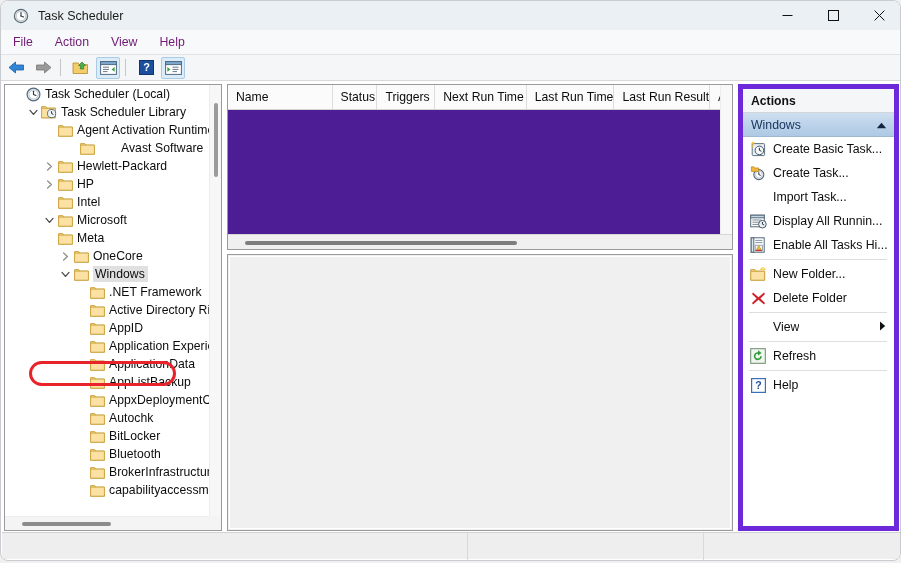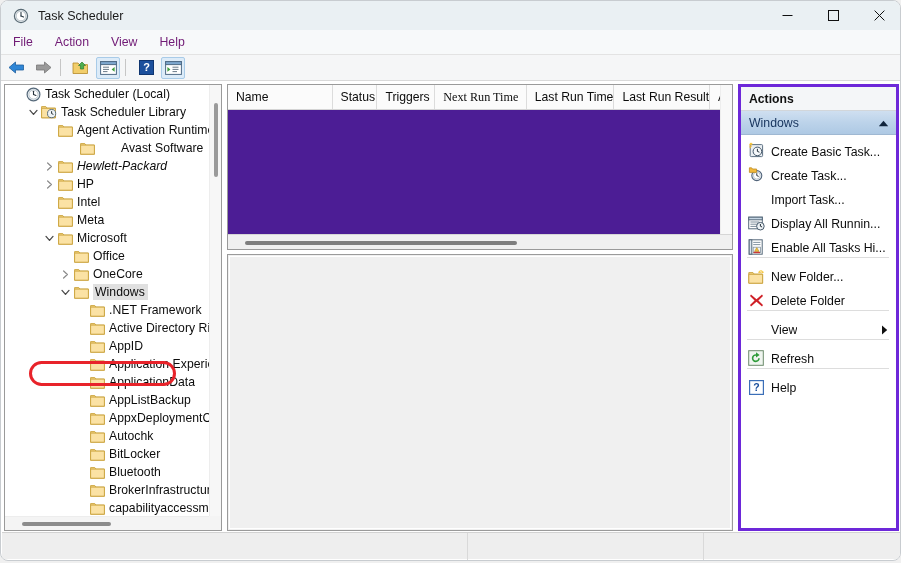--- a/index.html
+++ b/index.html
@@ -156,39 +156,39 @@
     border:1px solid #9a9a9a; background:#f0f0f0;
   }
   #midbot-inner {
     position:absolute; left:1px; top:1px; right:1px; bottom:1px;
     border:1px solid #ffffff; background:#f0f0f0;
   }
 
   
   #actions {
     position:absolute; left:737px; top:2px; width:161px; height:447px;
-    border:3px solid #6d28d9; background:#ffffff; overflow:hidden;
+    border:5px solid #6d28d9; background:#ffffff; overflow:hidden;
   }
   #actions-title {
     height:24px; display:flex; align-items:center;
     padding-left:8px;
     font-size:12.2px; font-weight:bold; color:#111;
     background:#f4f6f8;
     border-bottom:1px solid #d2d6da;
   }
   #actions-group {
     height:24px; display:flex; align-items:center;
     padding:0 7px 0 8px;
     font-size:12.3px; color:#16335c;
     background:linear-gradient(to bottom,#cfdff0 0%,#bcd3ea 50%,#aec9e4 100%);
     border-bottom:1px solid #9fb8d2;
     justify-content:space-between;
   }
   .act {
-    height:24px; display:flex; align-items:flex-end;
+    height:24px; display:flex; align-items:center;
     padding-left:6px;
     font-size:12.3px; color:#0d0d0d;
     white-space:nowrap;
   }
   .act .aicon { width:18px; flex:0 0 18px; display:flex;
                 align-items:center; justify-content:center; margin-right:6px; }
   .act .alabel { overflow:hidden; text-overflow:clip; }
   .asep { height:1px; background:#dddddd; margin:2px 7px 2px 6px; }
   .arrow-right { margin-left:auto; margin-right:8px; font-size:9px; color:#111; }
 
@@ -339,91 +339,81 @@
           <div class="trow" style="padding-left: 36px; gap: 22px;">
             <span class="chev none"></span>
             <span class="ticon">
               <svg width="15" height="13" viewBox="0 0 15 13">
                 <path d="M0.6 12.2 L0.6 1.6 L4.8 1.6 L6.1 3.1 L14.4 3.1 L14.4 12.2 Z" fill="#f6d47f" stroke="#c9a33d" stroke-width="0.9" stroke-linejoin="round"></path>
                 <path d="M0.6 3.1 L14.4 3.1 L14.4 12.2 L0.6 12.2 Z" fill="#fbe2a4" stroke="#c9a33d" stroke-width="0.9" stroke-linejoin="round"></path>
               </svg>
             </span>
             <span class="tlabel">Avast Software</span>
           </div>
-          <div class="trow" style="padding-left: 36px; font-style: italic;">
-            <span class="chev">
-              <svg width="7" height="9" viewBox="0 0 7 9">
-                <path d="M1.6 1 L5.4 4.5 L1.6 8" fill="none" stroke="#8a8a8a" stroke-width="1.2" stroke-linecap="round" stroke-linejoin="round"></path>
-              </svg>
-            </span>
-            <span class="ticon">
-              <svg width="15" height="13" viewBox="0 0 15 13">
-                <path d="M0.6 12.2 L0.6 1.6 L4.8 1.6 L6.1 3.1 L14.4 3.1 L14.4 12.2 Z" fill="#f6d47f" stroke="#c9a33d" stroke-width="0.9" stroke-linejoin="round"></path>
-                <path d="M0.6 3.1 L14.4 3.1 L14.4 12.2 L0.6 12.2 Z" fill="#fbe2a4" stroke="#c9a33d" stroke-width="0.9" stroke-linejoin="round"></path>
-              </svg>
-            </span>
-            <span class="tlabel">Hewlett-Packard</span>
-          </div>
           <div class="trow" style="padding-left: 36px;">
             <span class="chev">
               <svg width="7" height="9" viewBox="0 0 7 9">
                 <path d="M1.6 1 L5.4 4.5 L1.6 8" fill="none" stroke="#8a8a8a" stroke-width="1.2" stroke-linecap="round" stroke-linejoin="round"></path>
               </svg>
             </span>
             <span class="ticon">
               <svg width="15" height="13" viewBox="0 0 15 13">
                 <path d="M0.6 12.2 L0.6 1.6 L4.8 1.6 L6.1 3.1 L14.4 3.1 L14.4 12.2 Z" fill="#f6d47f" stroke="#c9a33d" stroke-width="0.9" stroke-linejoin="round"></path>
                 <path d="M0.6 3.1 L14.4 3.1 L14.4 12.2 L0.6 12.2 Z" fill="#fbe2a4" stroke="#c9a33d" stroke-width="0.9" stroke-linejoin="round"></path>
               </svg>
             </span>
+            <span class="tlabel">Hewlett-Packard</span>
+          </div>
+          <div class="trow" style="padding-left: 36px;">
+            <span class="chev">
+              <svg width="7" height="9" viewBox="0 0 7 9">
+                <path d="M1.6 1 L5.4 4.5 L1.6 8" fill="none" stroke="#8a8a8a" stroke-width="1.2" stroke-linecap="round" stroke-linejoin="round"></path>
+              </svg>
+            </span>
+            <span class="ticon">
+              <svg width="15" height="13" viewBox="0 0 15 13">
+                <path d="M0.6 12.2 L0.6 1.6 L4.8 1.6 L6.1 3.1 L14.4 3.1 L14.4 12.2 Z" fill="#f6d47f" stroke="#c9a33d" stroke-width="0.9" stroke-linejoin="round"></path>
+                <path d="M0.6 3.1 L14.4 3.1 L14.4 12.2 L0.6 12.2 Z" fill="#fbe2a4" stroke="#c9a33d" stroke-width="0.9" stroke-linejoin="round"></path>
+              </svg>
+            </span>
             <span class="tlabel">HP</span>
           </div>
           <div class="trow" style="padding-left: 36px;">
             <span class="chev none"></span>
             <span class="ticon">
               <svg width="15" height="13" viewBox="0 0 15 13">
                 <path d="M0.6 12.2 L0.6 1.6 L4.8 1.6 L6.1 3.1 L14.4 3.1 L14.4 12.2 Z" fill="#f6d47f" stroke="#c9a33d" stroke-width="0.9" stroke-linejoin="round"></path>
                 <path d="M0.6 3.1 L14.4 3.1 L14.4 12.2 L0.6 12.2 Z" fill="#fbe2a4" stroke="#c9a33d" stroke-width="0.9" stroke-linejoin="round"></path>
               </svg>
             </span>
             <span class="tlabel">Intel</span>
-          </div>
-          <div class="trow" style="padding-left: 36px;">
-            <span class="chev none"></span>
-            <span class="ticon">
-              <svg width="15" height="13" viewBox="0 0 15 13">
-                <path d="M0.6 12.2 L0.6 1.6 L4.8 1.6 L6.1 3.1 L14.4 3.1 L14.4 12.2 Z" fill="#f6d47f" stroke="#c9a33d" stroke-width="0.9" stroke-linejoin="round"></path>
-                <path d="M0.6 3.1 L14.4 3.1 L14.4 12.2 L0.6 12.2 Z" fill="#fbe2a4" stroke="#c9a33d" stroke-width="0.9" stroke-linejoin="round"></path>
-              </svg>
-            </span>
-            <span class="tlabel">Meta</span>
           </div>
           <div class="trow" style="padding-left: 36px;">
             <span class="chev">
               <svg width="9" height="7" viewBox="0 0 9 7">
                 <path d="M1 1.4 L4.5 5.4 L8 1.4" fill="none" stroke="#4b4b4b" stroke-width="1.3" stroke-linecap="round" stroke-linejoin="round"></path>
               </svg>
             </span>
             <span class="ticon">
               <svg width="15" height="13" viewBox="0 0 15 13">
                 <path d="M0.6 12.2 L0.6 1.6 L4.8 1.6 L6.1 3.1 L14.4 3.1 L14.4 12.2 Z" fill="#f6d47f" stroke="#c9a33d" stroke-width="0.9" stroke-linejoin="round"></path>
                 <path d="M0.6 3.1 L14.4 3.1 L14.4 12.2 L0.6 12.2 Z" fill="#fbe2a4" stroke="#c9a33d" stroke-width="0.9" stroke-linejoin="round"></path>
               </svg>
             </span>
             <span class="tlabel">Microsoft</span>
           </div>
-          <div class="trow" style="padding-left: 52px;">
-            <span class="chev none"></span>
-            <span class="ticon">
-              <svg width="15" height="13" viewBox="0 0 15 13">
-                <path d="M0.6 12.2 L0.6 1.6 L4.8 1.6 L6.1 3.1 L14.4 3.1 L14.4 12.2 Z" fill="#f6d47f" stroke="#c9a33d" stroke-width="0.9" stroke-linejoin="round"></path>
-                <path d="M0.6 3.1 L14.4 3.1 L14.4 12.2 L0.6 12.2 Z" fill="#fbe2a4" stroke="#c9a33d" stroke-width="0.9" stroke-linejoin="round"></path>
-              </svg>
-            </span>
-            <span class="tlabel">Office</span>
+          <div class="trow" style="padding-left: 36px;">
+            <span class="chev none"></span>
+            <span class="ticon">
+              <svg width="15" height="13" viewBox="0 0 15 13">
+                <path d="M0.6 12.2 L0.6 1.6 L4.8 1.6 L6.1 3.1 L14.4 3.1 L14.4 12.2 Z" fill="#f6d47f" stroke="#c9a33d" stroke-width="0.9" stroke-linejoin="round"></path>
+                <path d="M0.6 3.1 L14.4 3.1 L14.4 12.2 L0.6 12.2 Z" fill="#fbe2a4" stroke="#c9a33d" stroke-width="0.9" stroke-linejoin="round"></path>
+              </svg>
+            </span>
+            <span class="tlabel">Meta</span>
           </div>
           <div class="trow" style="padding-left: 52px;">
             <span class="chev">
               <svg width="7" height="9" viewBox="0 0 7 9">
                 <path d="M1.6 1 L5.4 4.5 L1.6 8" fill="none" stroke="#8a8a8a" stroke-width="1.2" stroke-linecap="round" stroke-linejoin="round"></path>
               </svg>
             </span>
             <span class="ticon">
               <svg width="15" height="13" viewBox="0 0 15 13">
                 <path d="M0.6 12.2 L0.6 1.6 L4.8 1.6 L6.1 3.1 L14.4 3.1 L14.4 12.2 Z" fill="#f6d47f" stroke="#c9a33d" stroke-width="0.9" stroke-linejoin="round"></path>
@@ -583,21 +573,21 @@
       <div id="colhdr">
           <div class="col" style="width: 105px;">
             <span>Name</span>
           </div>
           <div class="col" style="width: 45px;">
             <span>Status</span>
           </div>
           <div class="col" style="width: 58px;">
             <span>Triggers</span>
           </div>
-          <div class="col" style="width: 92px; font-family: Liberation Serif, serif;">
+          <div class="col" style="width: 92px;">
             <span>Next Run Time</span>
           </div>
           <div class="col" style="width: 88px; text-align: right;">
             <span>Last Run Time</span>
           </div>
           <div class="col" style="width: 96px;">
             <span>Last Run Result</span>
           </div>
           <div class="col" style="width: 22px;">
             <span>Auth</span>

